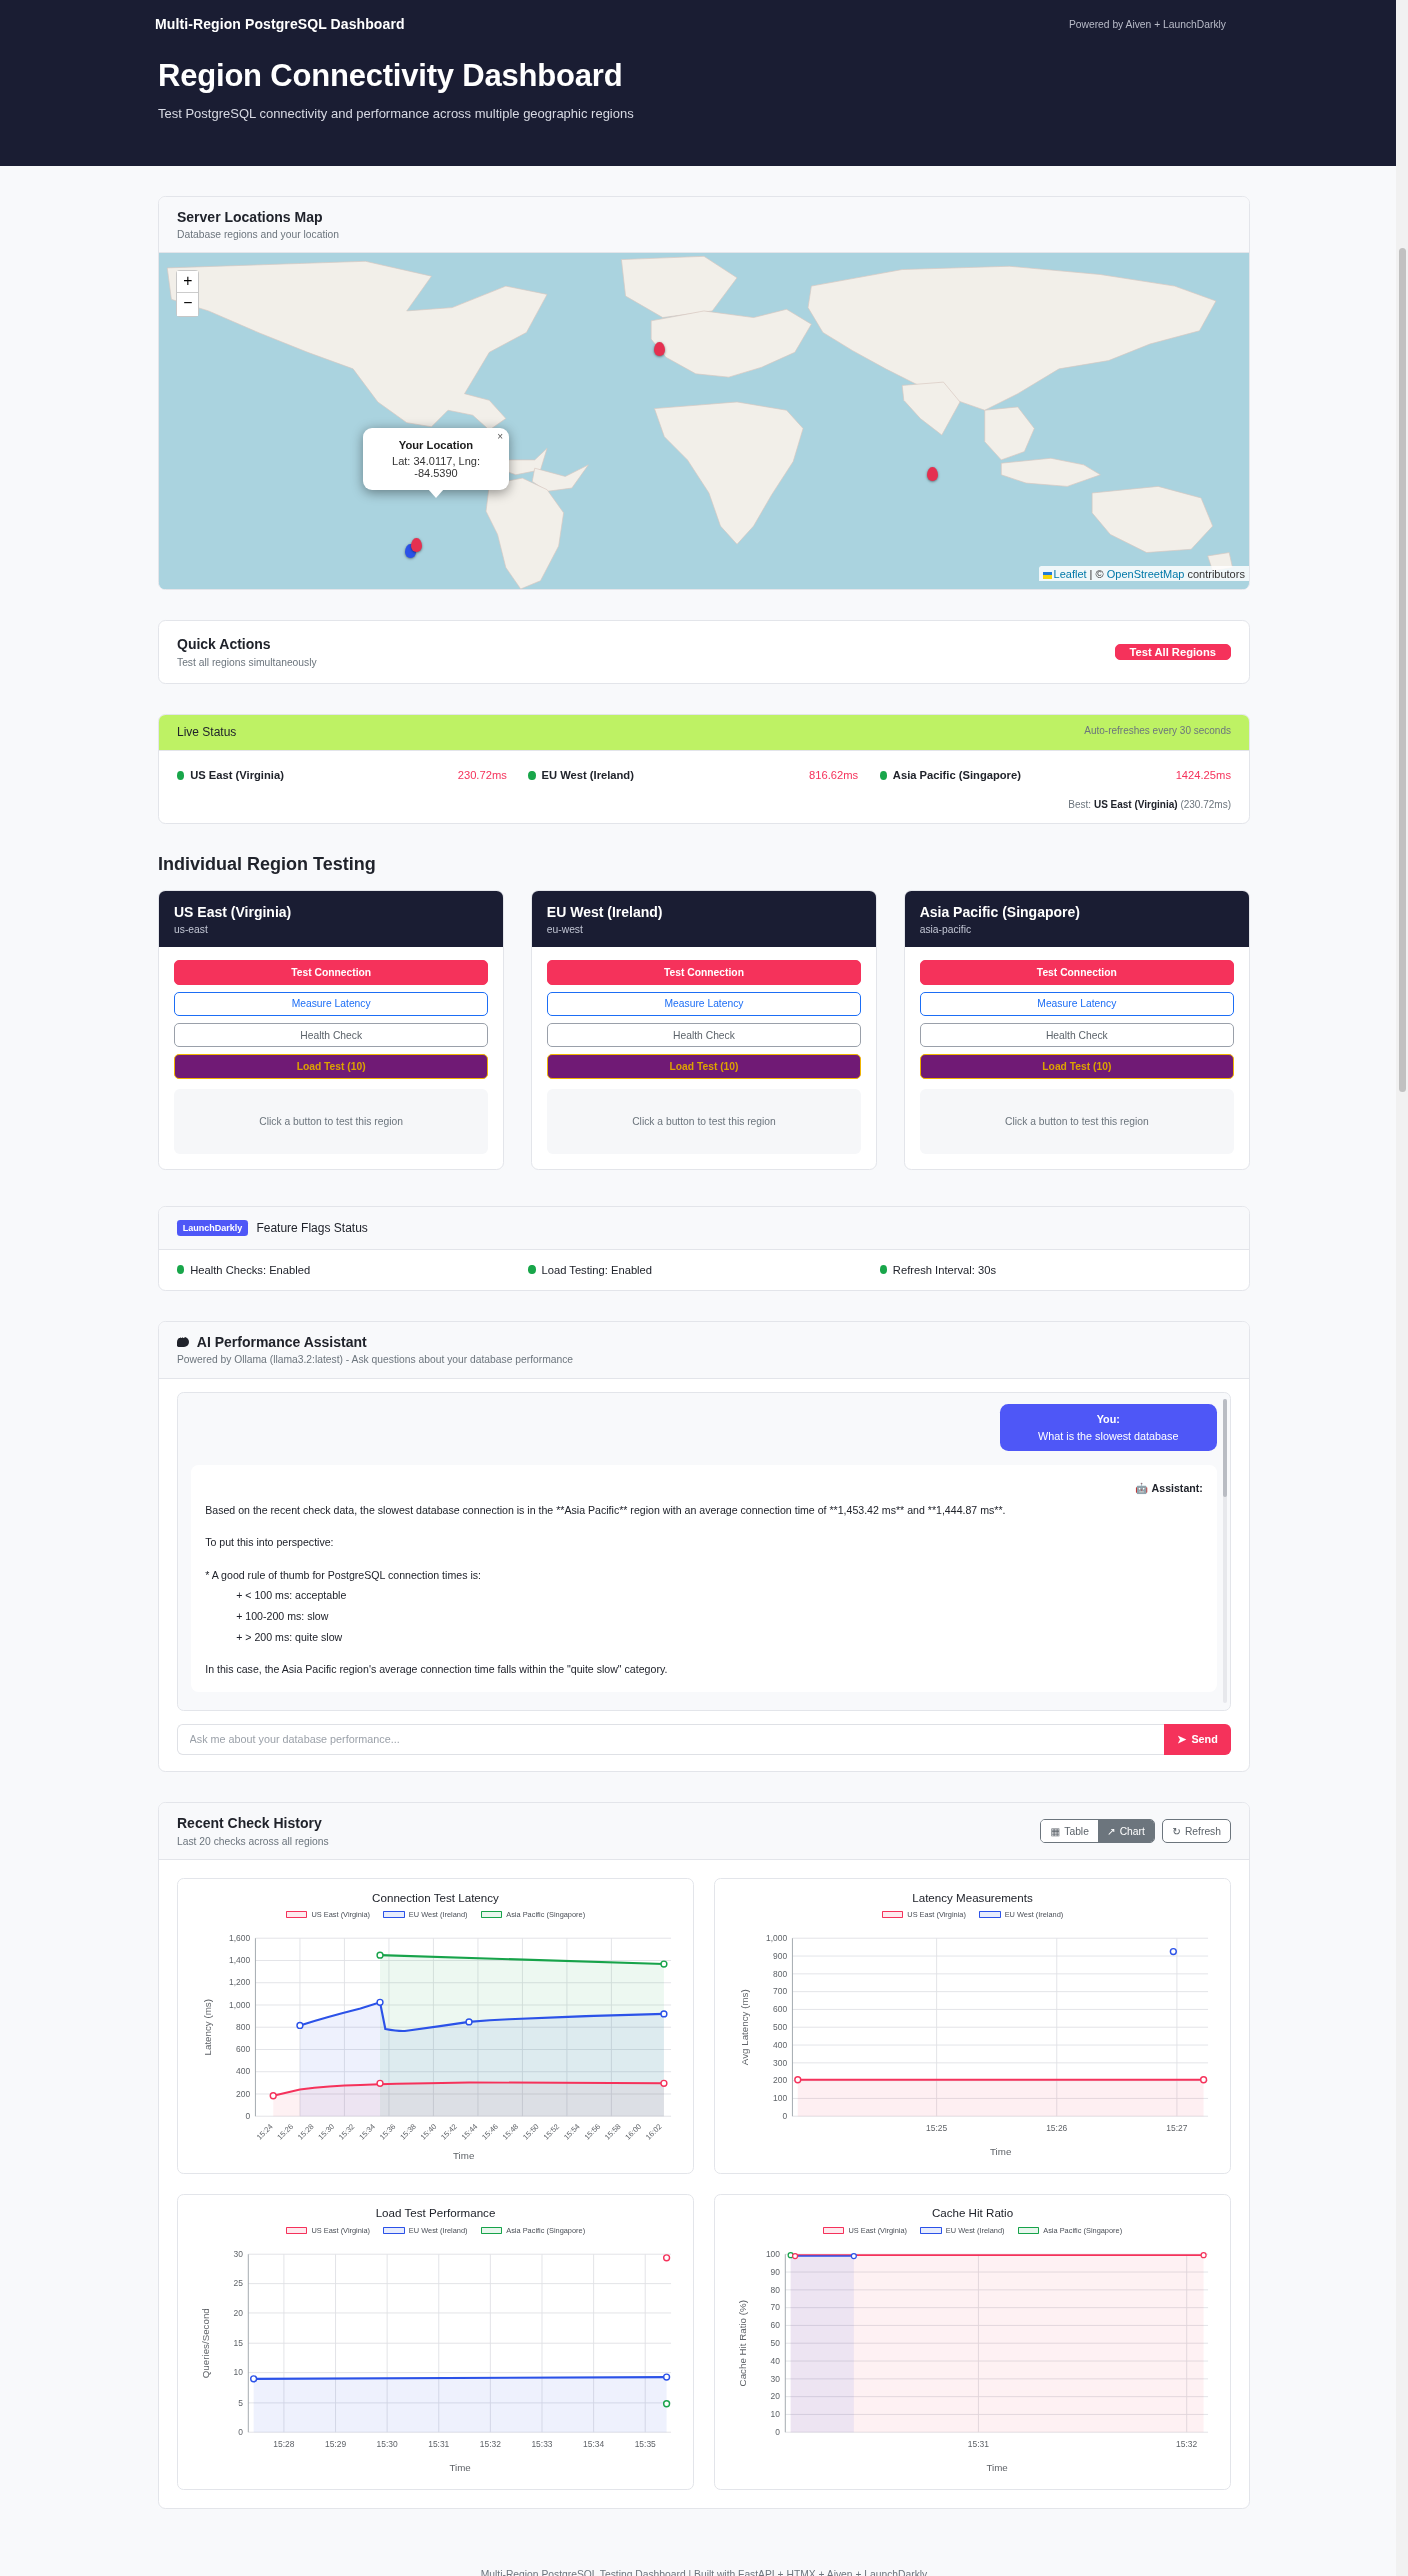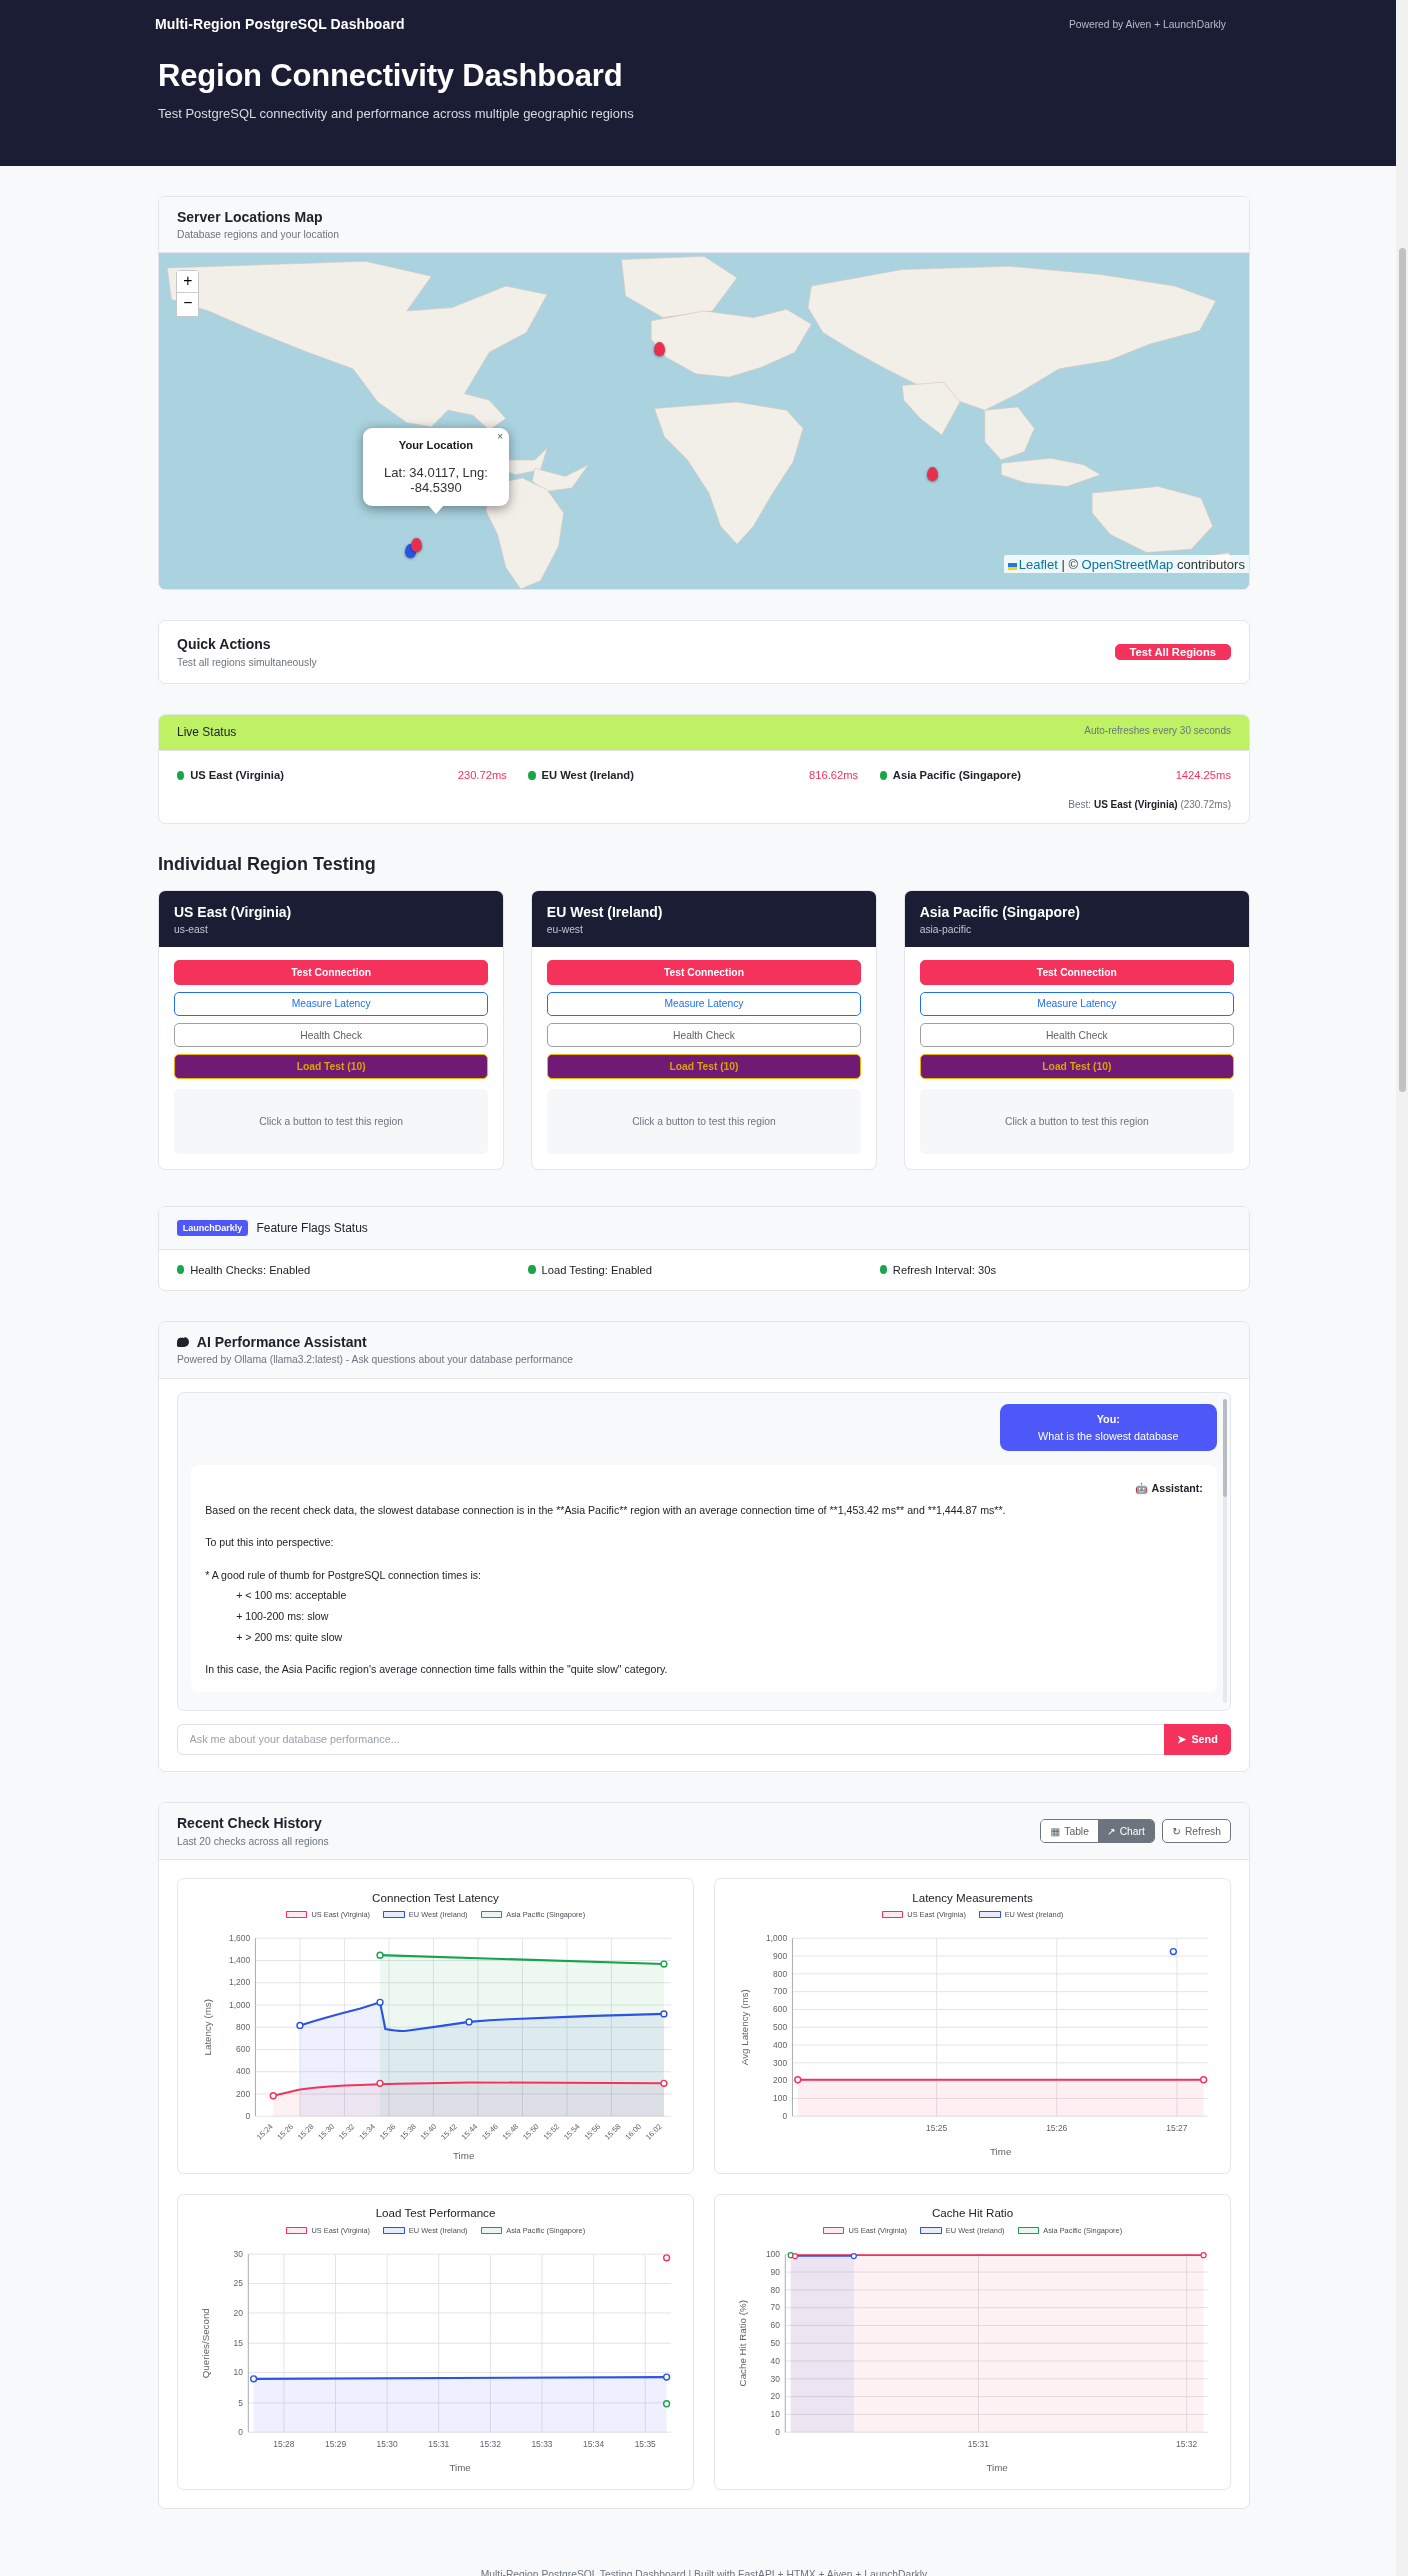--- a/index.html
+++ b/index.html
@@ -104,37 +104,37 @@
   }
   .popup:after {
     content: "";
     position: absolute;
     left: 50%; bottom: -8.3px; margin-left: -8.3px;
     border-left: 8.3px solid transparent;
     border-right: 8.3px solid transparent;
     border-top: 9px solid #fff;
   }
   .popup-title { font-size: 11.2px; font-weight: bold; color: #1b1b1b; }
-  .popup-sub { font-size: 13px; color: #333; margin-top: 14px; }
+  .popup-sub { font-size: 11px; color: #333; margin-top: 4px; }
   .popup-close {
     position: absolute; right: 5.8px; top: 3.3px;
     font-size: 10px; color: #555; cursor: pointer; line-height: 1;
   }
   .marker {
     position: absolute; z-index: 5;
     width: 10.8px; height: 14px;
     border-radius: 50% 50% 50% 50% / 58% 58% 42% 42%;
     box-shadow: 0 0.8px 2.5px rgba(0,0,0,.5);
   }
   .marker.red { background: #e53050; }
   .marker.blue { background: #2b52e8; }
   .map-attr {
-    position: absolute; right: 0; bottom: 16px;
+    position: absolute; right: 0; bottom: 8px;
     background: rgba(255,255,255,.82);
-    font-size: 13px;
+    font-size: 11px;
     color: #333;
     padding: 1.7px 4.1px;
     z-index: 7;
     border-top-left-radius: 2.5px;
   }
   .map-attr a { color: #0078a8; text-decoration: none; }
   .leaf-flag {
     display: inline-block; width: 9px; height: 6.6px;
     background: linear-gradient(#1f7bd7 50%, #f5d60a 50%);
     vertical-align: -0.8px; margin-right: 1.7px;

